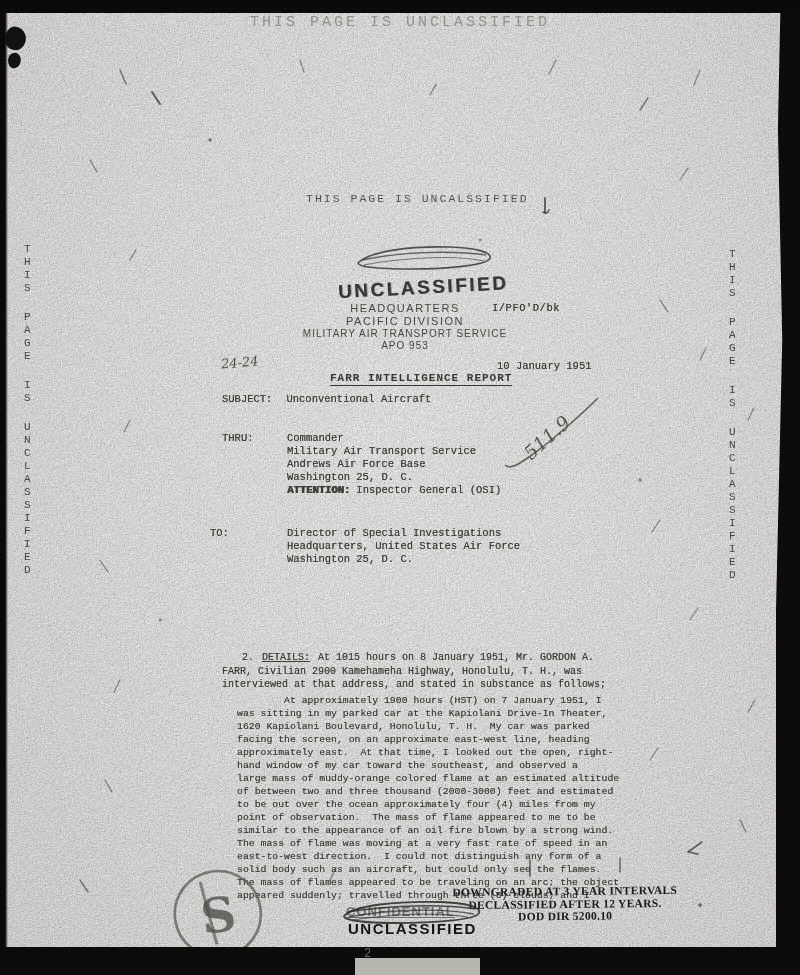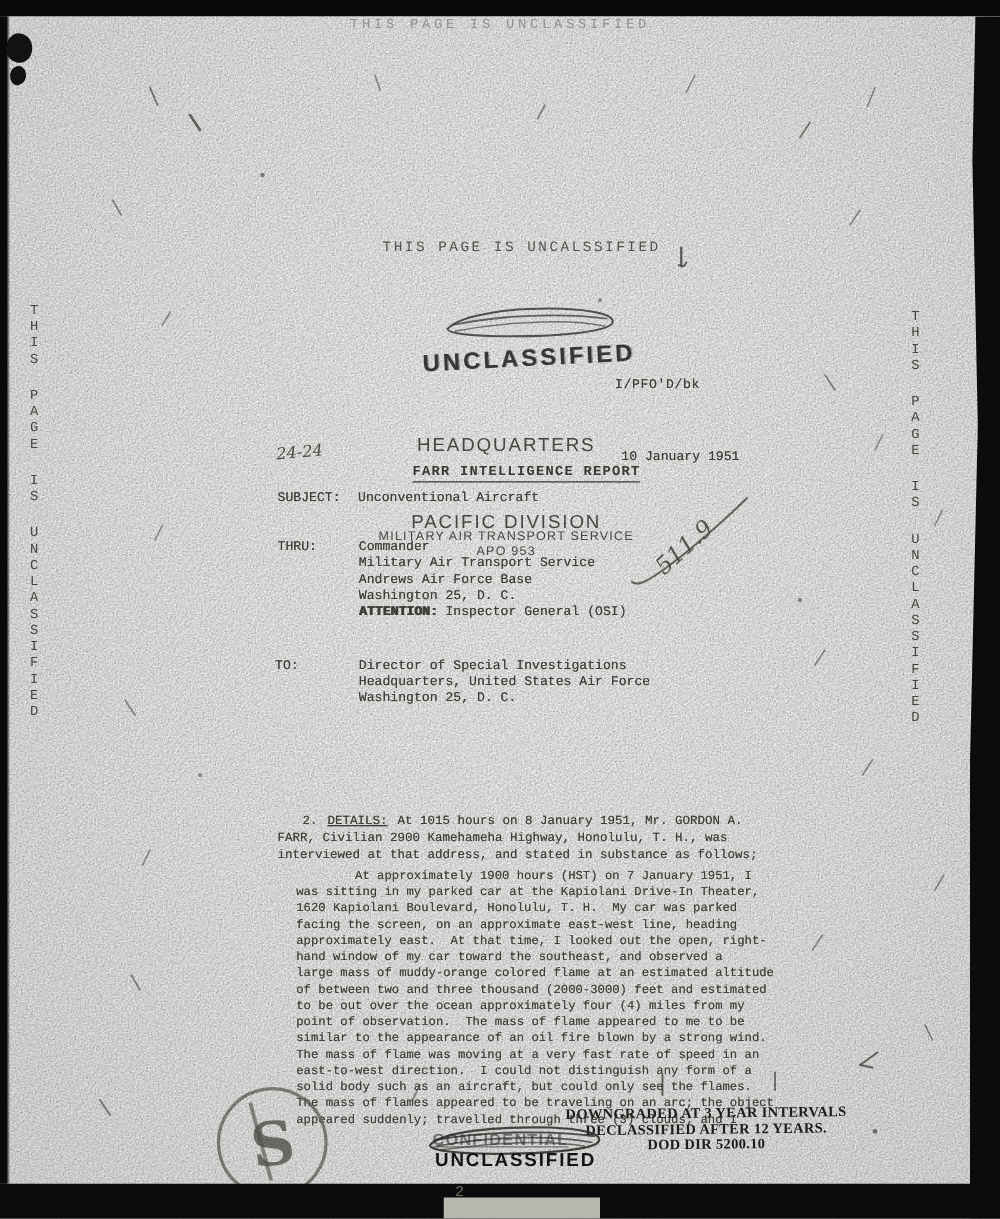--- a/index.html
+++ b/index.html
@@ -14,54 +14,54 @@
   .bar-bottom{left:0;top:947px;width:800px;height:28px;background:#0b0b0b;}
   .strip-left{left:0;top:13px;width:8px;height:934px;background:linear-gradient(to right,#0a0a0a 65%,rgba(10,10,10,0));}
   .strip-right{left:776px;top:13px;width:24px;height:962px;background:#0c0c0c;clip-path:polygon(18% 0,100% 0,100% 100%,0 100%,0 62%,26% 34%,8% 12%);}
   .blob{background:#121210;}
   .blob1{left:5px;top:27px;width:21px;height:23px;border-radius:45% 60% 50% 55%;transform:rotate(18deg);}
   .blob2{left:8px;top:53px;width:13px;height:15px;border-radius:55% 45% 60% 40%;transform:rotate(-12deg);}
   .bottom-gray{left:355px;top:958px;width:125px;height:17px;background:#b7b6af;}
   .page-num{left:364px;top:947px;font:12px "Liberation Mono",monospace;color:#6e6e68;z-index:6;}
 
   
-  .top-banner{left:0;top:14px;width:800px;text-align:center;font-size:11px;letter-spacing:3px;color:#90908c;}
+  .top-banner{left:0;top:14px;width:800px;text-align:center;font-size:15px;letter-spacing:3px;color:#90908c;}
   .mid-banner{left:306px;top:192px;font-size:11.5px;letter-spacing:2px;color:#5c5c58;}
 
   
   .side-text{display:flex;flex-direction:column;align-items:center;font-size:11px;color:#4c4c48;}
   .side-left{left:24px;top:243px;}
   .side-right{left:729px;top:248px;}
   .side-text .vch{height:13px;line-height:13px;}
   .side-text .vgap{height:16px;}
 
   
   .lh-stamp{left:338px;top:277px;width:160px;text-align:center;
     font:bold 19px "Liberation Sans",sans-serif;letter-spacing:2.5px;color:#3d3d3b;
     transform:rotate(-3deg);text-shadow:1px 0 0 rgba(70,70,68,.45);}
   .lh-block{left:290px;top:302px;width:230px;text-align:center;
     font-family:"Liberation Sans",sans-serif;color:#4e4e4a;}
-  .lh-1,.lh-2{font-size:15px;letter-spacing:1.5px;line-height:13px;margin-top:48px;}
+  .lh-1,.lh-2{font-size:11px;letter-spacing:1.5px;line-height:13px;}
   .lh-3,.lh-4{font-size:10px;letter-spacing:1px;line-height:12px;}
   .office-symbol{left:492px;top:302px;font-size:10.5px;color:#68665f;letter-spacing:.5px;}
 
   
   .ctrl-num{left:221px;top:355px;font:italic 13px "DejaVu Serif",serif;color:#56534d;transform:rotate(-5deg);}
   .date{left:497px;top:360px;font-size:11px;color:#4a4a46;}
   .title{left:330px;top:372px;font-size:11px;font-weight:bold;letter-spacing:1px;color:#3e3e3a;
     border-bottom:1.3px solid #3e3e3a;padding-bottom:1px;}
   .subject-row{left:222px;top:393px;font-size:10.5px;color:#47453f;}
   .subject-row .lbl{margin-right:14px;}
 
   
   .tw{font-size:10.5px;line-height:13px;color:#454540;text-shadow:0 0 .5px rgba(70,70,64,.7);}
   .thru-label{left:222px;top:432px;text-align:right;}
   .thru-lines{left:287px;top:432px;}
   .attn-lbl{font-weight:bold;text-shadow:.8px 0 0 currentColor;}
-  .to-label{left:220px;top:527px;text-align:right;}
+  .to-label{left:210px;top:527px;text-align:right;}
   .to-lines{left:287px;top:527px;}
 
   .para{font-size:10px;line-height:13.5px;color:#454540;text-shadow:0 0 .5px rgba(70,70,64,.65);}
   .synopsis{left:222px;top:596px;width:384px;text-indent:20px;}
   .details{left:222px;top:651px;width:388px;text-indent:20px;}
   .para .num{margin-right:8px;}
   .para .u{text-decoration:underline;margin-right:8px;}
   .statement{left:237px;top:694px;width:400px;font-size:9.8px;line-height:13px;
     color:#454540;white-space:pre-wrap;text-shadow:0 0 .5px rgba(70,70,64,.6);}
 

